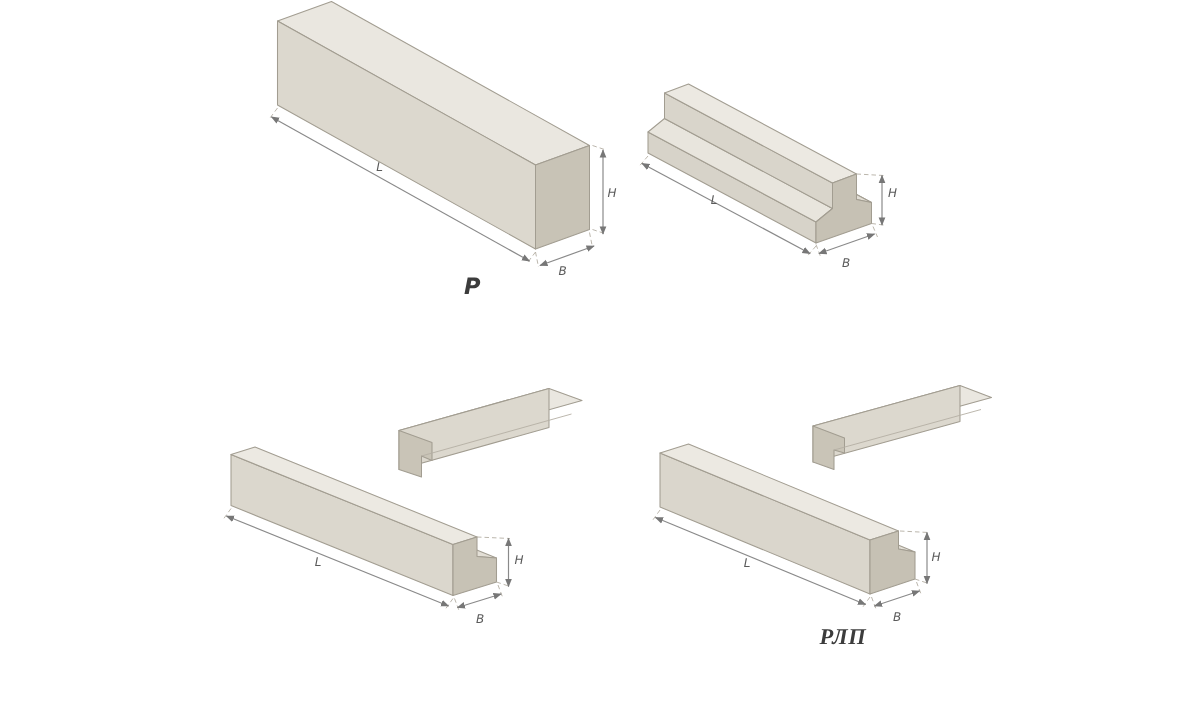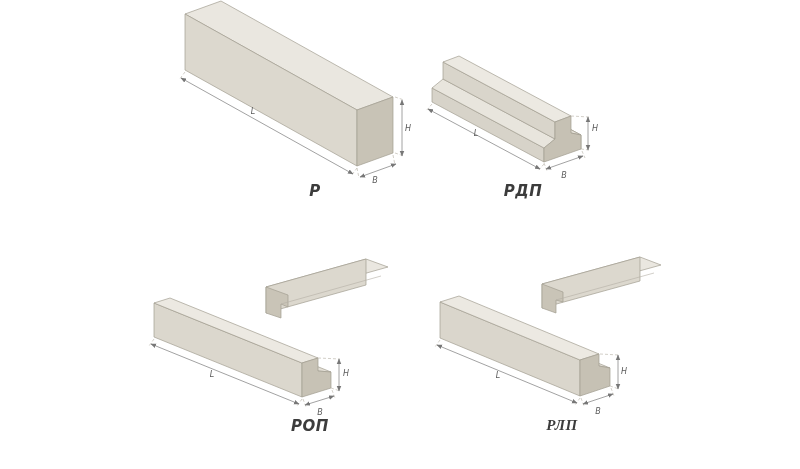--- a/index.html
+++ b/index.html
@@ -101,21 +101,20 @@
         <text class="dim" x="156" y="172" text-anchor="middle">В</text>
       </g>
       <g>
         <line class="extline" x1="163" y1="110" x2="181" y2="111"></line>
         <line class="extline" x1="173" y1="143" x2="181" y2="144"></line>
         <line class="dimline" x1="180" y1="111" x2="180" y2="144" marker-start="url(#ar2)" marker-end="url(#ar2)"></line>
         <text class="dim" x="187" y="125" text-anchor="middle">Н</text>
       </g>
     </svg>
   </div>
-  <div class="cap" style="left:463px;top:182px;">РДП</div>
 
   <div class="fig" style="left:138px;top:245px;">
     <svg width="270" height="175" viewBox="0 0 270 175">
       <defs>
         <marker id="ar3" viewBox="0 0 10 10" refX="9" refY="5" markerWidth="7" markerHeight="7" orient="auto-start-reverse">
           <path d="M0,1 L10,5 L0,9 z" fill="#777"></path>
         </marker>
       </defs>
       <g>
         <polygon class="face" points="128,42 228,14 250,22 150,50" fill="#eae7e0"></polygon>
@@ -142,21 +141,20 @@
         <text class="dim" x="182" y="170" text-anchor="middle">В</text>
       </g>
       <g>
         <line class="extline" x1="180" y1="113" x2="202" y2="114"></line>
         <line class="extline" x1="193" y1="143" x2="202" y2="146"></line>
         <line class="dimline" x1="201" y1="114" x2="201" y2="146" marker-start="url(#ar3)" marker-end="url(#ar3)"></line>
         <text class="dim" x="208" y="131" text-anchor="middle">Н</text>
       </g>
     </svg>
   </div>
-  <div class="cap" style="left:250px;top:417px;">РОП</div>
 
   <div class="fig" style="left:420px;top:248px;">
     <svg width="250" height="175" viewBox="0 0 250 175">
       <defs>
         <marker id="ar4" viewBox="0 0 10 10" refX="9" refY="5" markerWidth="7" markerHeight="7" orient="auto-start-reverse">
           <path d="M0,1 L10,5 L0,9 z" fill="#777"></path>
         </marker>
       </defs>
       <g>
         <polygon class="face" points="122,36 220,9 241,17 143,44" fill="#eae7e0"></polygon>

